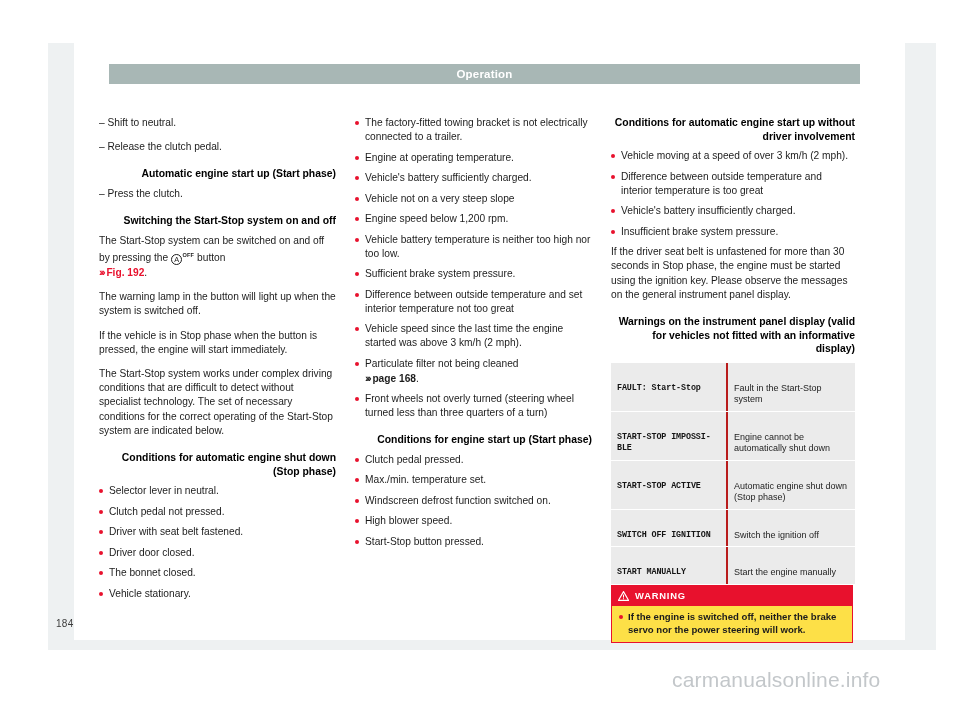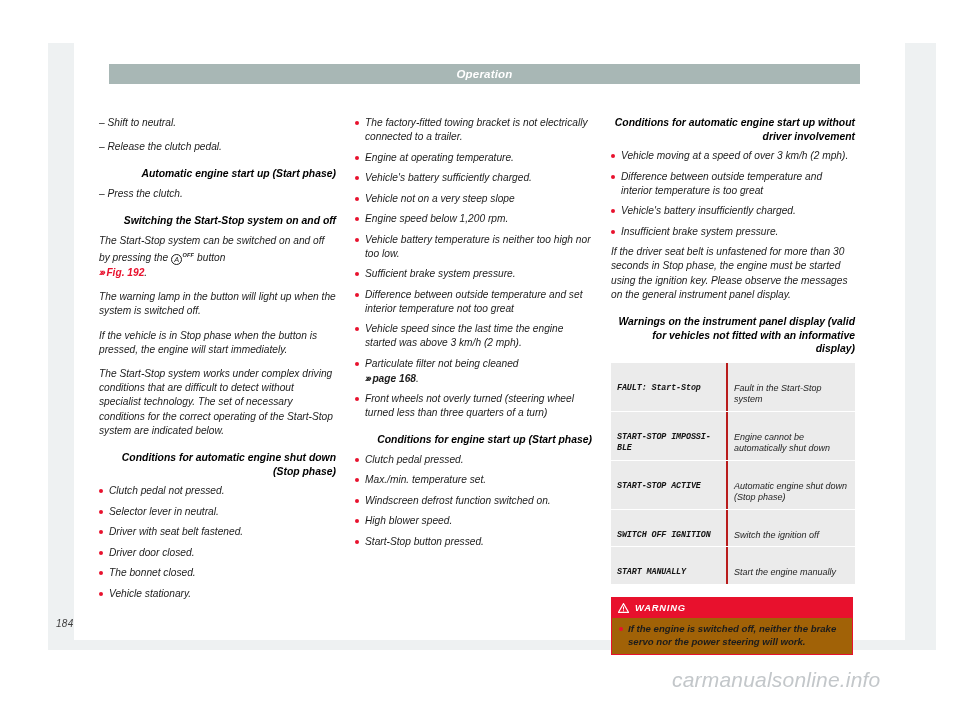--- a/index.html
+++ b/index.html
@@ -11,21 +11,20 @@
     height: 708px;
     background: #ffffff;
     font-family: "Liberation Sans", sans-serif;
     overflow: hidden;
   }
   .screen {
     position: relative;
     width: 960px;
     height: 708px;
     background: #ffffff;
-    font-style: italic;
   }
   
   .page-mat {
     position: absolute;
     left: 48px;
     top: 43px;
     width: 888px;
     height: 607px;
     background: #eef1f2;
   }
@@ -203,24 +202,23 @@
   }
   .warn-table td.desc {
     font-size: 9px;
     line-height: 11.5px;
     color: #242424;
     border-left: 2px solid #b91c1c;
   }
 
   
   .warning-box {
-    margin-top: 12px;
     width: 240px;
     border: 1px solid #e8112d;
-    background: #a16207;
+    background: #fde047;
   }
   .warning-head {
     background: #e8112d;
     color: #ffffff;
     font-size: 9.4px;
     font-weight: bold;
     letter-spacing: 0.8px;
     padding: 3px 6px 3px 6px;
     display: flex;
     align-items: center;
@@ -278,22 +276,22 @@
         <span class="ref-arrows">›››</span><span class="ref">Fig. 192</span><span>.</span>
       </p>
 
       <p class="para">The warning lamp in the button will light up when the system is switched off.</p>
       <p class="para">If the vehicle is in Stop phase when the button is pressed, the engine will start immediately.</p>
       <p class="para">The Start-Stop system works under complex driving conditions that are difficult to detect without specialist technology. The set of necessary conditions for the correct operating of the Start-Stop system are indicated below.</p>
 
       <h3 class="sub spaced">Conditions for automatic engine shut down (Stop phase)</h3>
 
       <ul class="bullet-list">
+        <li><span class="dot"></span><span>Selector lever in neutral.</span></li>
         <li><span class="dot"></span><span>Clutch pedal not pressed.</span></li>
-        <li><span class="dot"></span><span>Selector lever in neutral.</span></li>
         <li><span class="dot"></span><span>Driver with seat belt fastened.</span></li>
         <li><span class="dot"></span><span>Driver door closed.</span></li>
         <li><span class="dot"></span><span>The bonnet closed.</span></li>
         <li><span class="dot"></span><span>Vehicle stationary.</span></li>
       </ul>
     </div>
 
     <div class="col col-2">
 
       <ul class="bullet-list">

